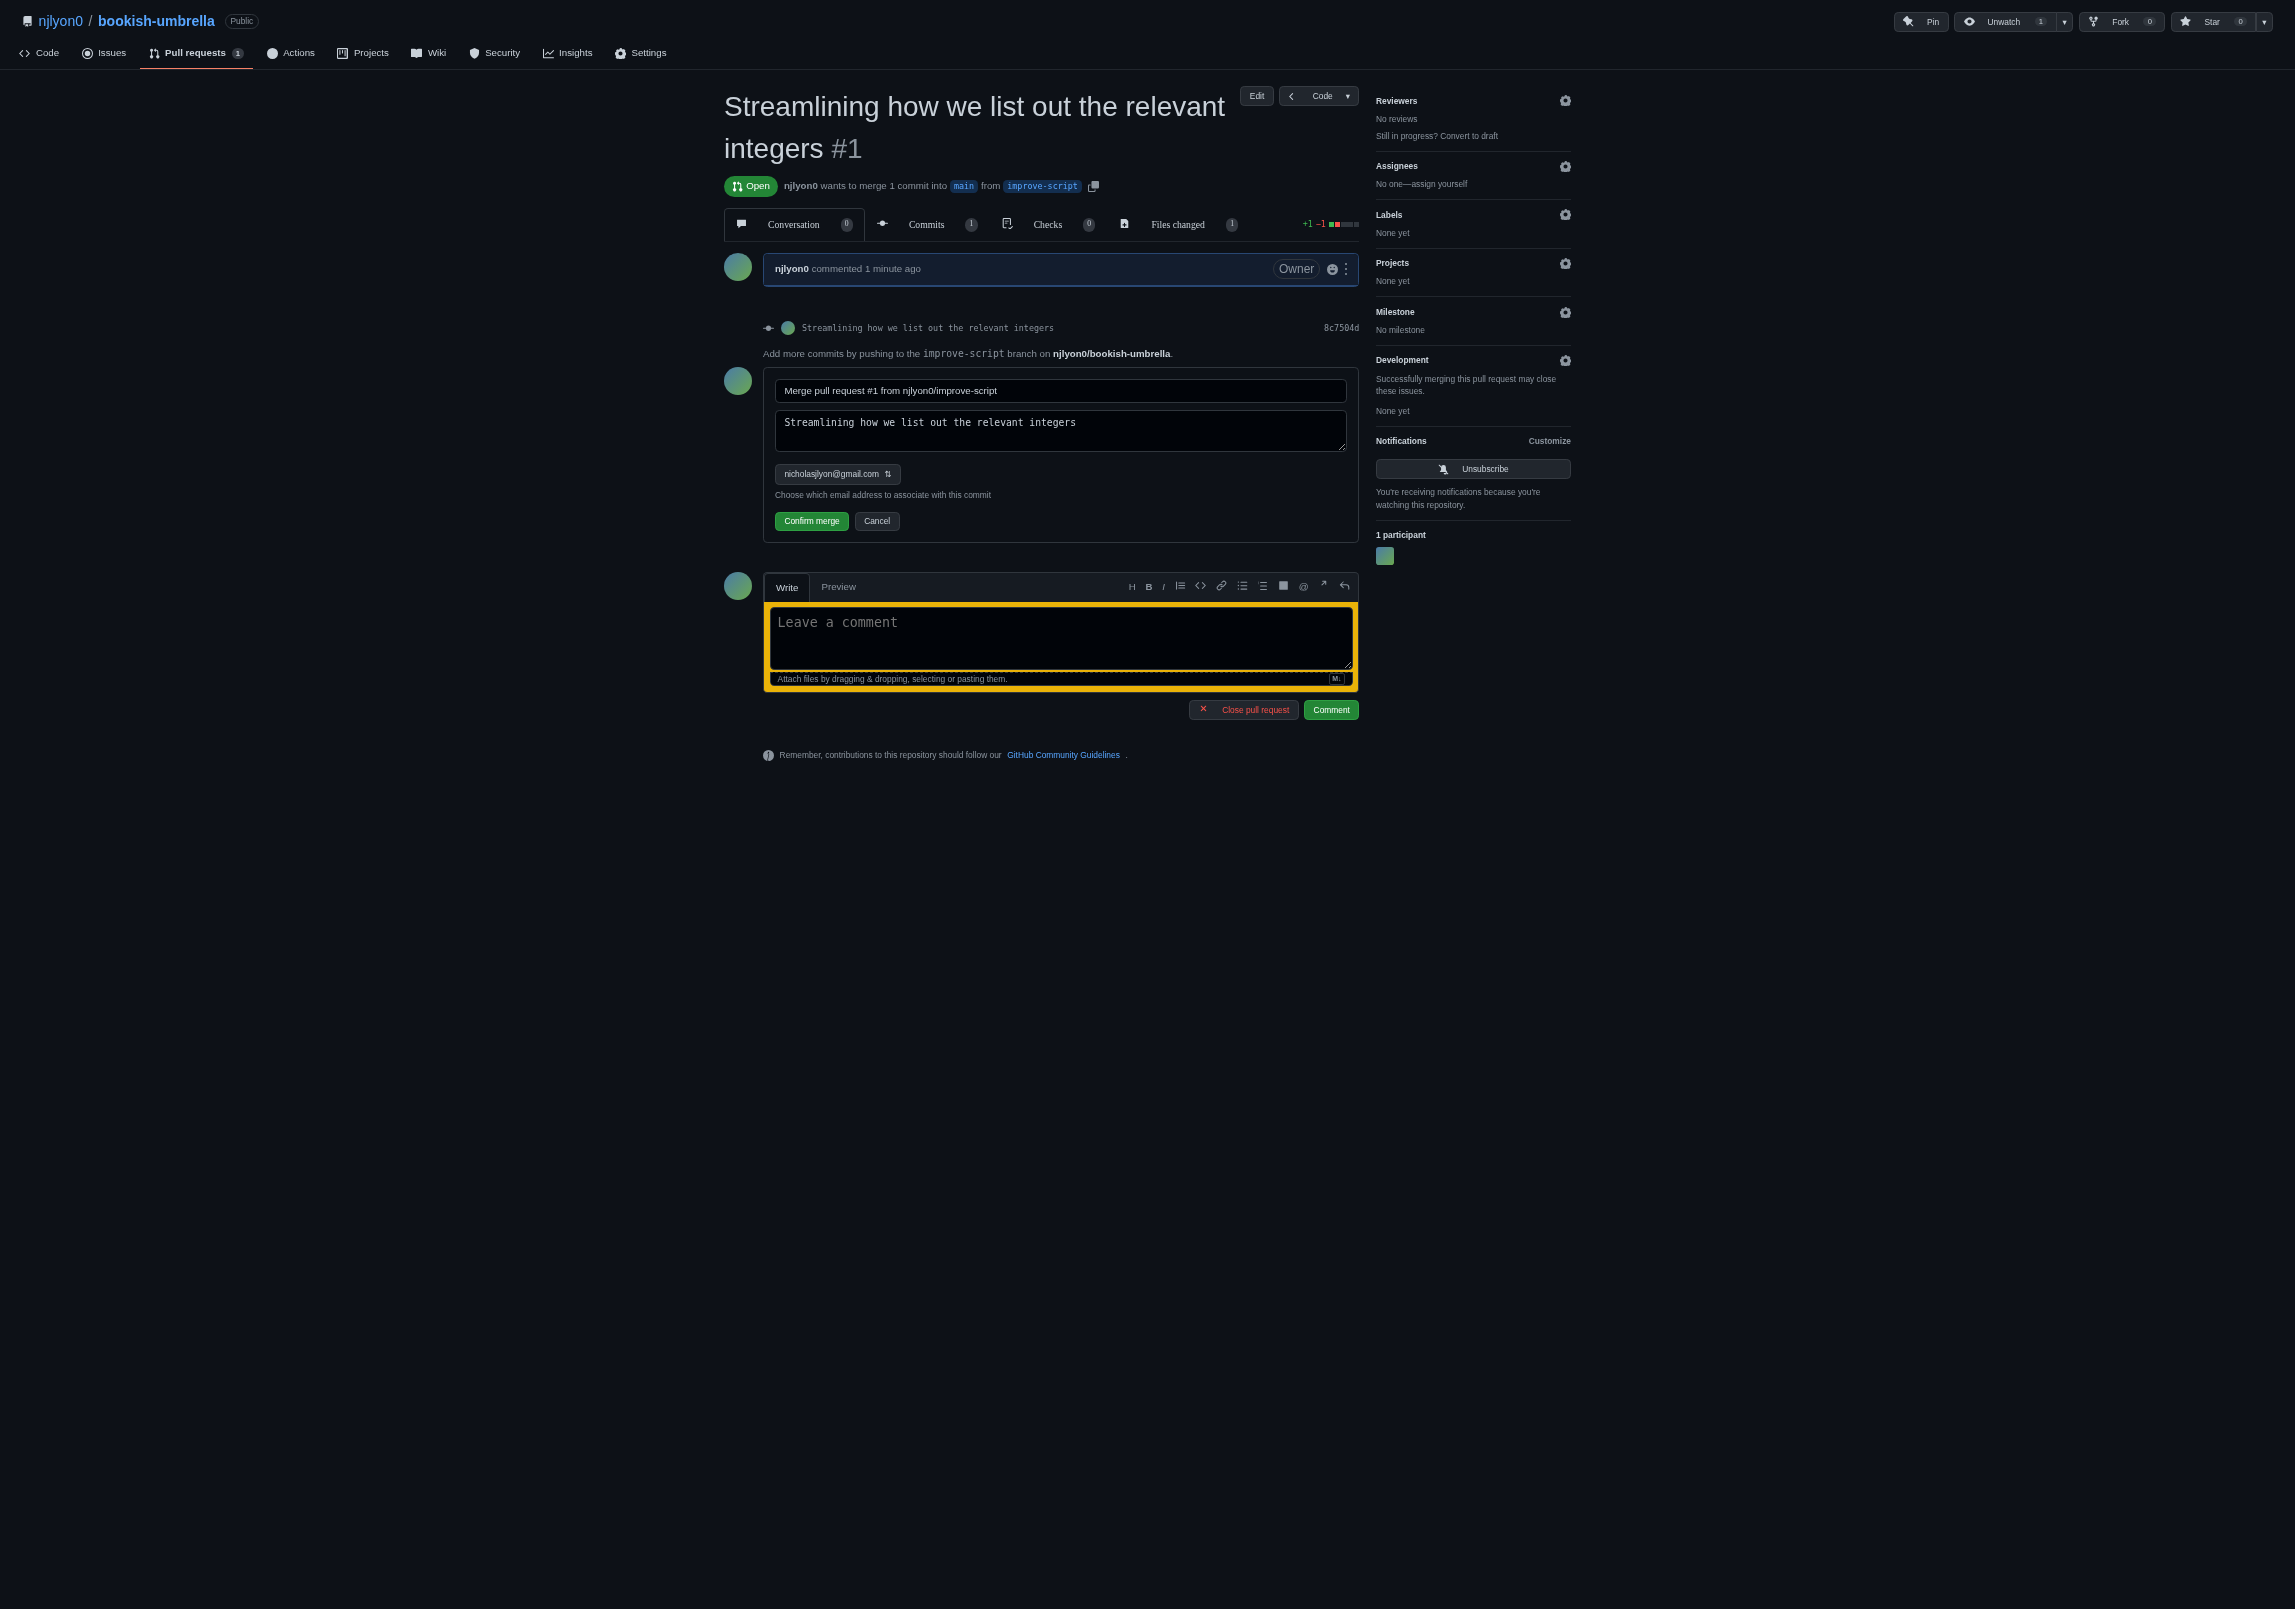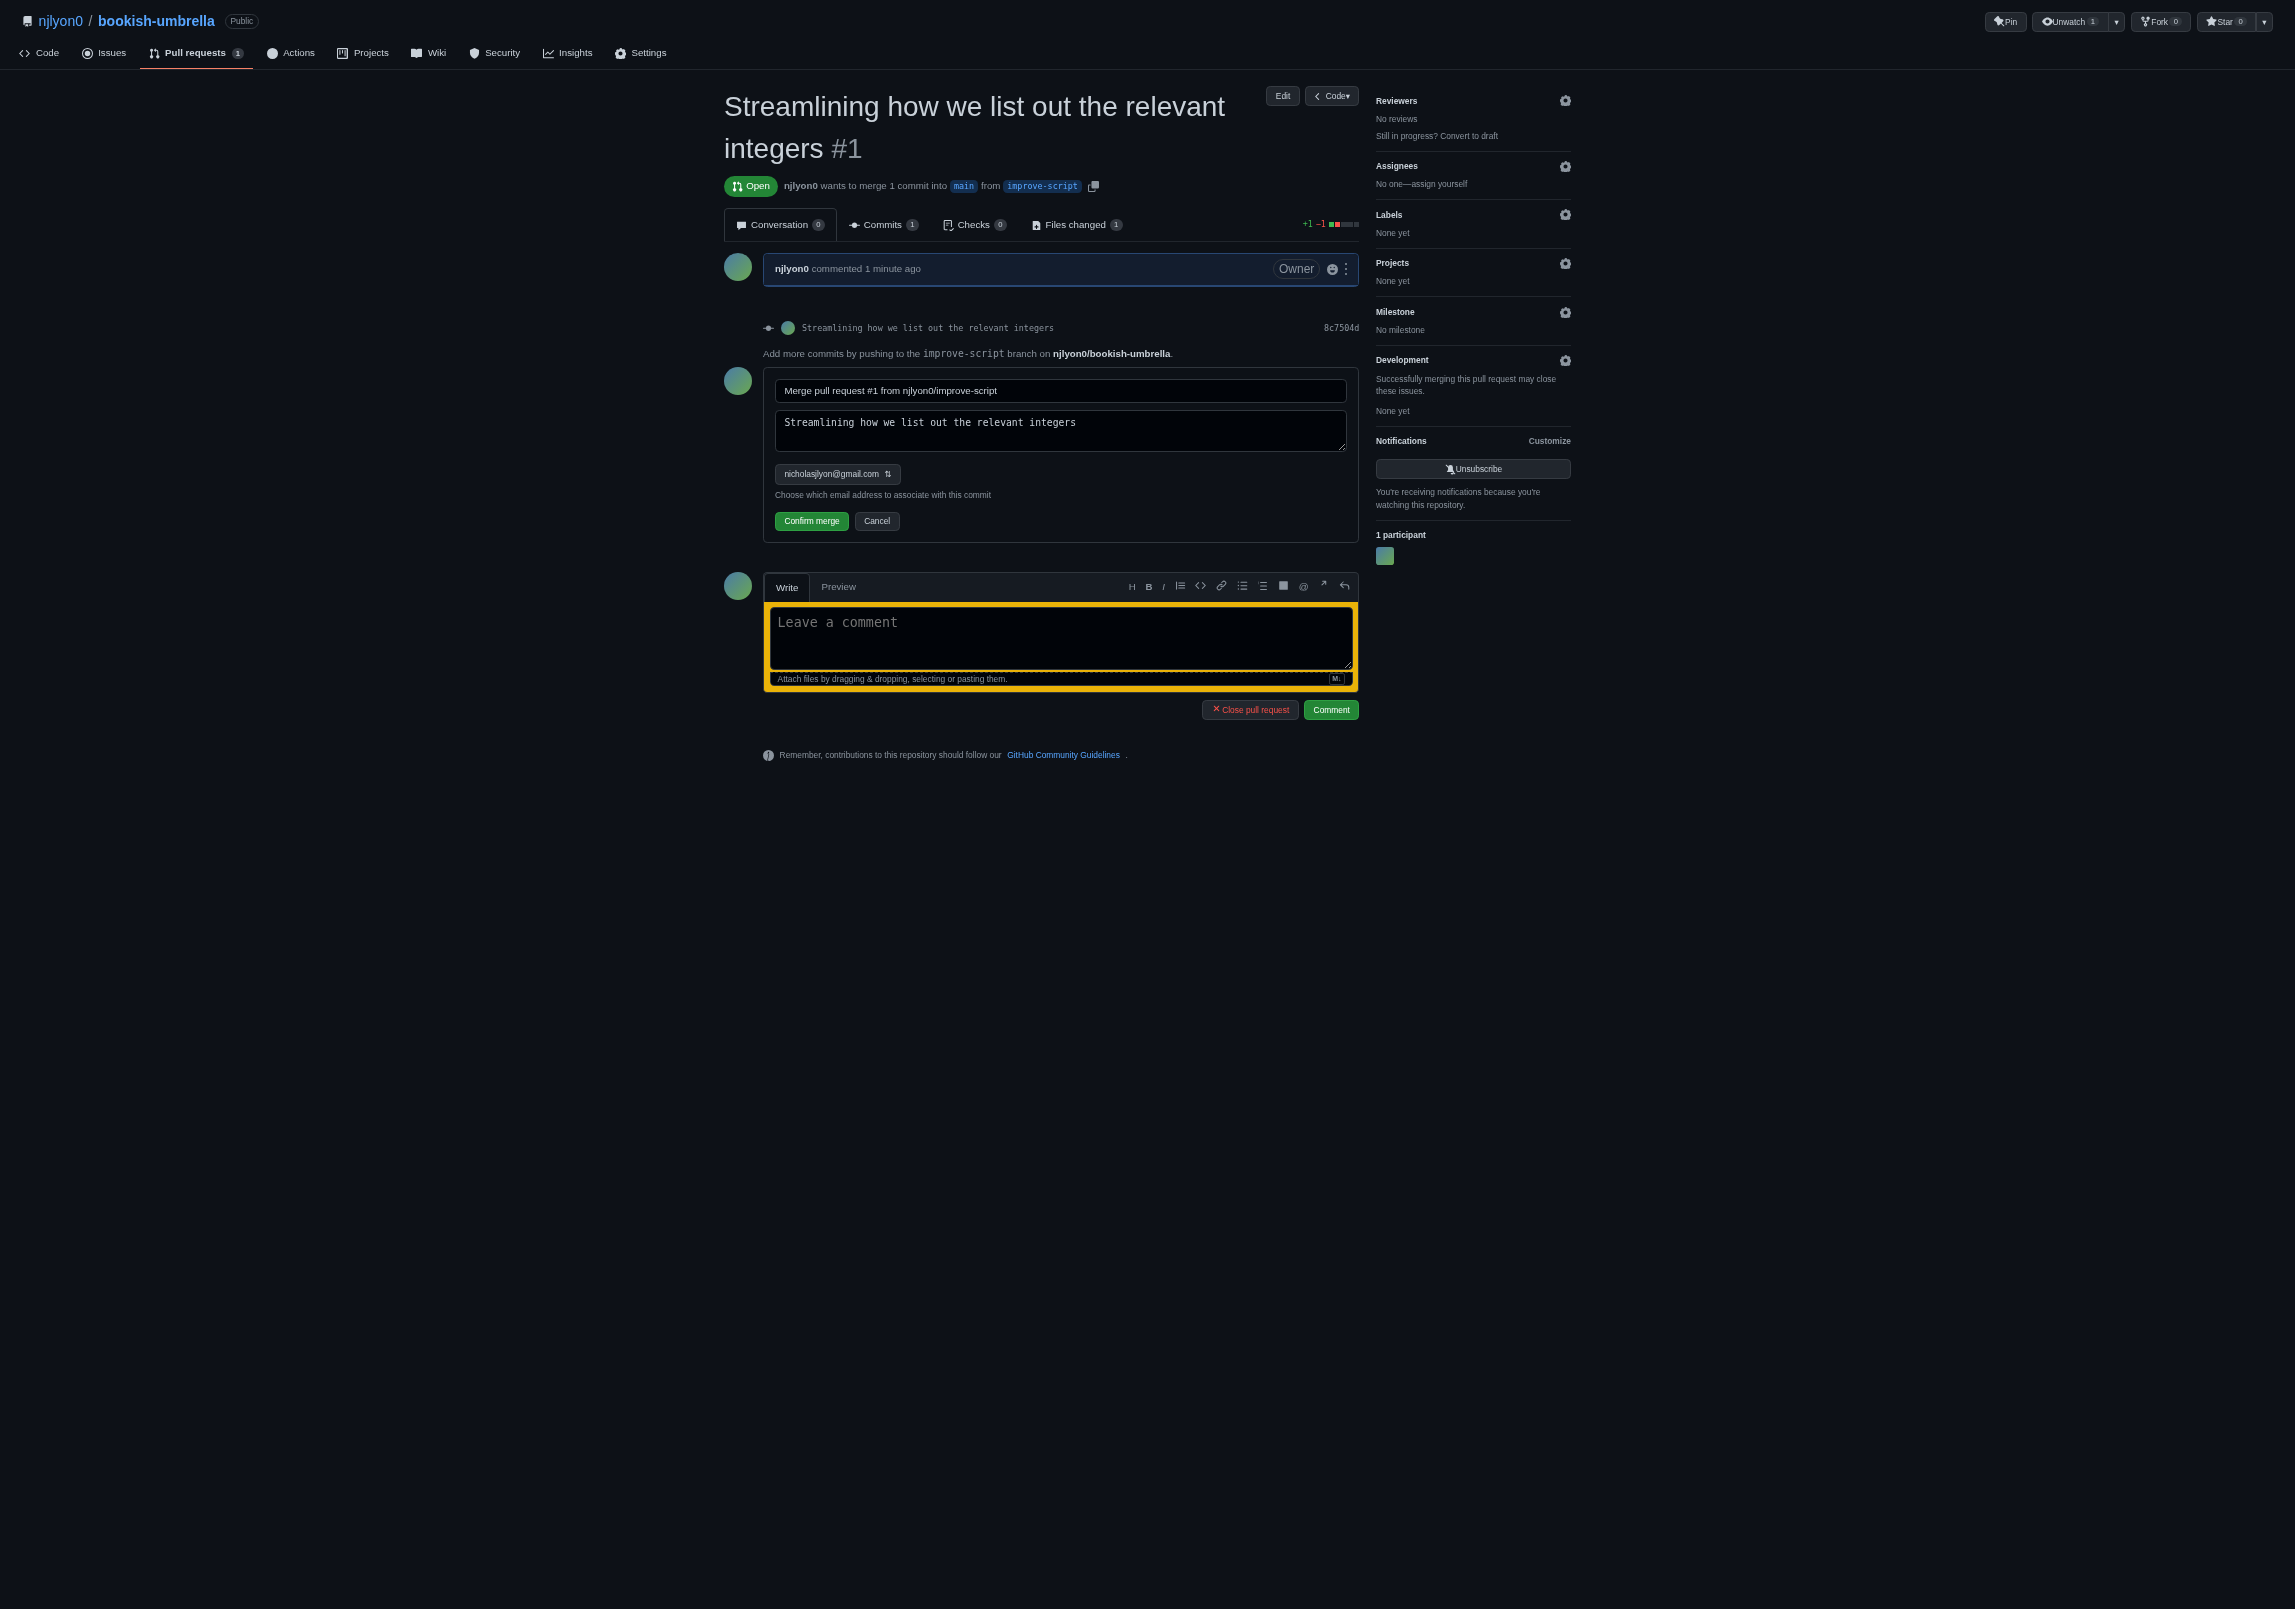--- a/index.html
+++ b/index.html
@@ -34,21 +34,21 @@
   border-radius: 2em;
   padding: 0 4.9px;
   font-size: 8.4px;
   color: #8b949e;
   margin-left: 4.2px;
 }
 .repo-actions { display: flex; gap: 5.6px; }
 .btn {
   display: inline-flex;
   align-items: center;
-  gap: 0;
+  gap: 13px;
   background: #21262d;
   border: 0.7px solid #363b42;
   border-radius: 4.2px;
   color: #c9d1d9;
   padding: 3.5px 8.4px;
   font-size: 8.4px;
   cursor: pointer;
 }
 .btn .count {
   background: #30363d;
@@ -142,27 +142,27 @@
 
 
 .pr-tabs {
   display: flex;
   border-bottom: 0.7px solid #21262d;
   margin-bottom: 11px;
   align-items: center;
 }
 .pr-tab {
   display: flex;
-  align-items: center;
-  gap: 4px;
+  gap: 21px;
   padding: 8.4px 11px;
   color: #c9d1d9;
   cursor: pointer;
   border: 0.7px solid transparent;
   border-bottom: none;
+  font-family: Liberation Serif, serif;
 }
 .pr-tab.active {
   background: #0d1117;
   border-color: #30363d;
   border-top-left-radius: 4.2px;
   border-top-right-radius: 4.2px;
 }
 .pr-tab .counter {
   background: #343941;
   border-radius: 2em;

